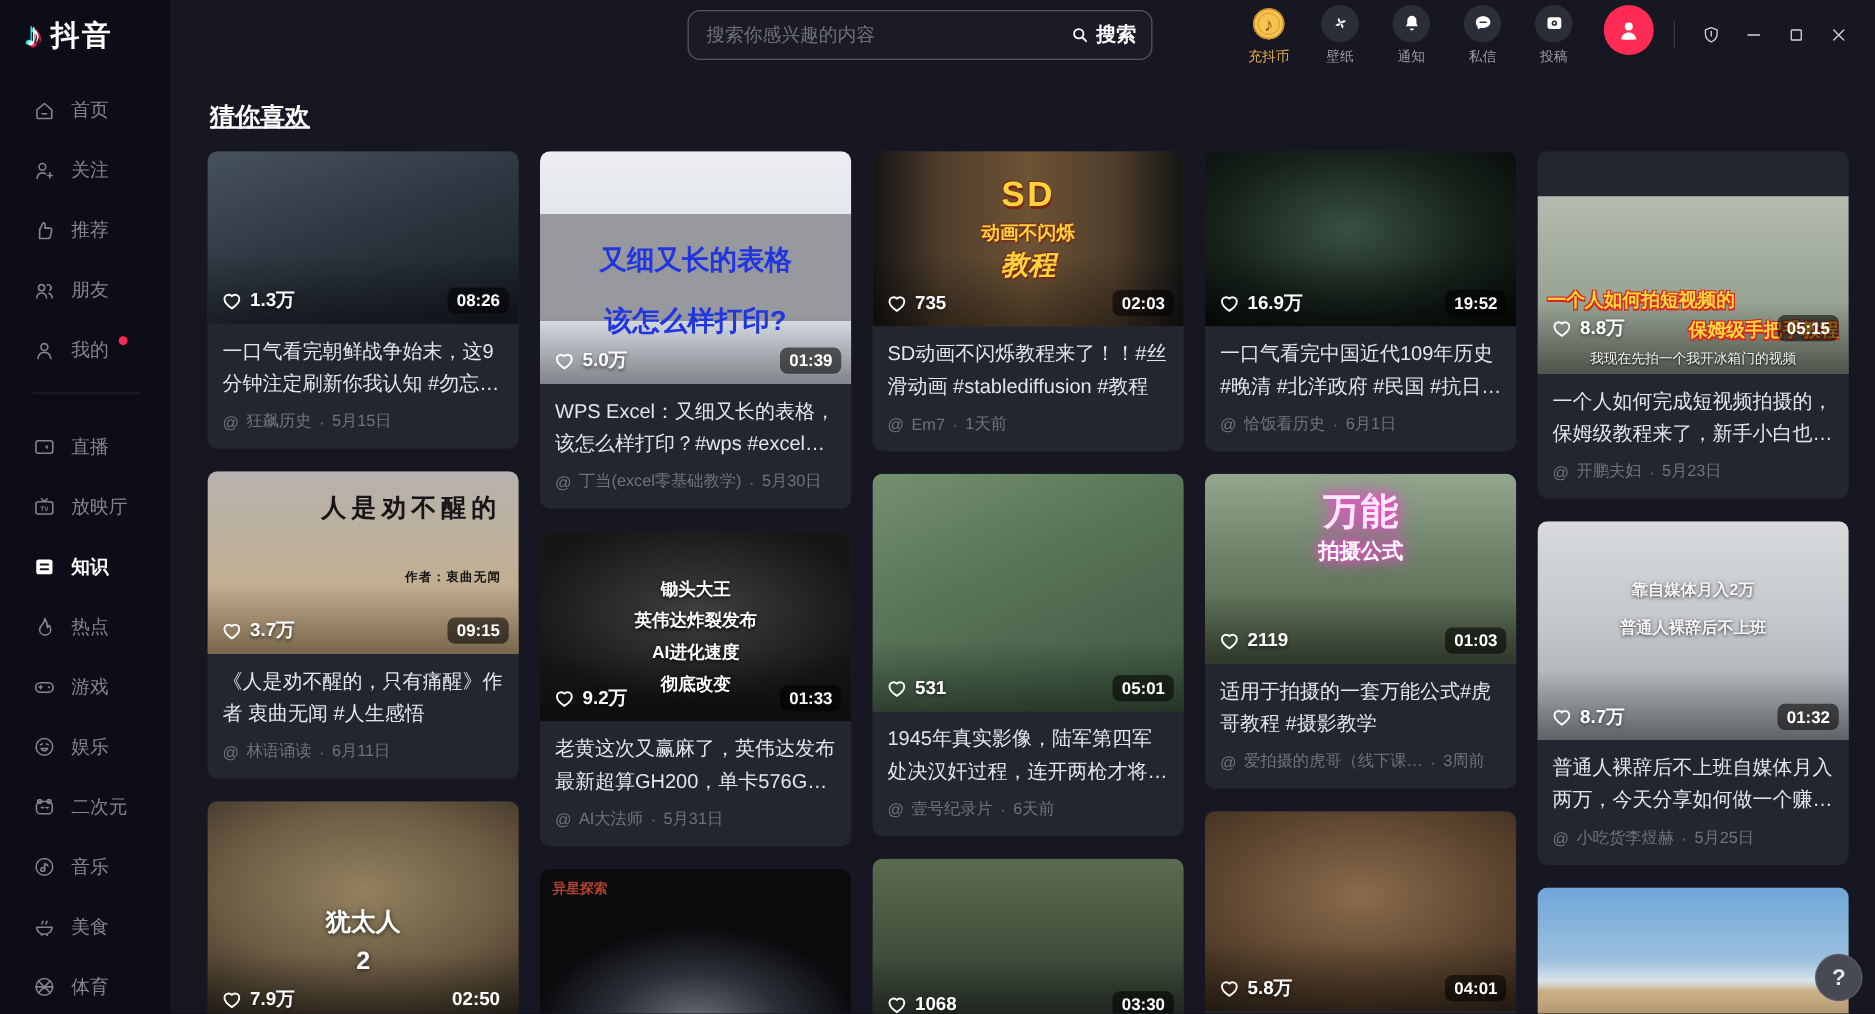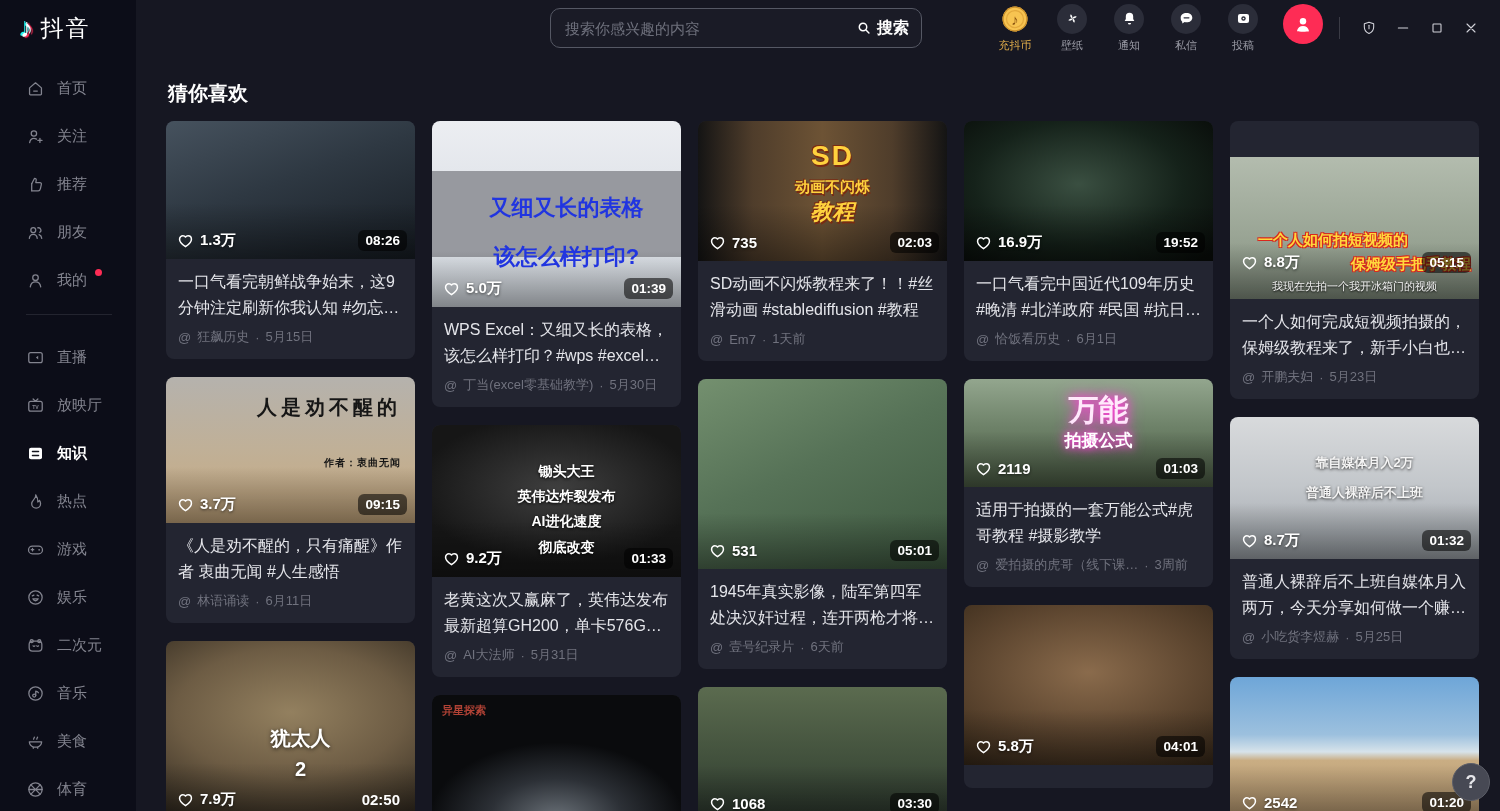--- a/index.html
+++ b/index.html
@@ -4,21 +4,21 @@
 <style>
   html,body{margin:0;padding:0;background:#000;}
   *{box-sizing:border-box;font-family:"Liberation Sans","DejaVu Sans",sans-serif;}
   .window{position:relative;width:1500px;height:811px;overflow:hidden;background:#161722;
     display:grid;grid-template-columns:136px 1fr;grid-template-rows:56px 1fr;}
   
   .sidebar{grid-row:1/3;grid-column:1;background:#0c0d18;overflow:hidden;}
   .logo{height:56px;display:flex;align-items:center;padding-left:20px;gap:7px;}
   .logo-note{font-size:27px;color:#fff;font-weight:700;
     text-shadow:-2px -1px 0 #25f4ee,2px 1px 1px #fe2c55;}
-  .logo-text{font-size:23px;font-weight:400;color:#fff;letter-spacing:2px;}
+  .logo-text{font-size:23px;font-weight:700;color:#fff;letter-spacing:2px;}
   nav{display:block;padding-top:8px;}
   .side-item{height:48px;display:flex;align-items:center;gap:12px;padding-left:26px;
     color:#83848f;font-size:15px;cursor:pointer;}
   .side-item .side-icon{width:19px;height:19px;display:flex;}
   .side-item .side-icon svg{width:19px;height:19px;}
   .side-item.active{color:#fff;font-weight:700;}
   .side-divider{height:1px;background:#23242f;margin:10px 24px 10px 26px;}
   .dot{width:7px;height:7px;border-radius:50%;background:#fe2c55;align-self:flex-start;margin:13px 0 0 -4px;}
   
   .topbar{grid-column:2;grid-row:1;position:relative;display:flex;align-items:center;background:#161722;}
@@ -43,42 +43,42 @@
   .avatar{width:40px;height:40px;border-radius:50%;background:#fe2c55;display:flex;align-items:center;
     justify-content:center;margin:0 16px 8px 20px;cursor:pointer;}
   .avatar svg{width:22px;height:22px;}
   .vdivider{width:1px;height:22px;background:#3a3b45;margin-right:14px;}
   .win-controls{display:flex;gap:4px;}
   .winbtn{width:30px;height:30px;display:flex;align-items:center;justify-content:center;
     background:none;border:none;color:#d2d3da;cursor:pointer;padding:0;}
   .winbtn svg{width:16px;height:16px;}
   
   .content{grid-column:2;grid-row:2;position:relative;overflow:hidden;padding:24px 20px 0 30px;background:#161722;}
-  .section-title{margin:0 0 14px 2px;font-size:20px;font-weight:700;color:#fff;}
+  .section-title{margin:0 0 14px 2px;font-size:20px;font-weight:700;color:#fff;text-decoration:underline;}
   .grid{display:flex;gap:17px;align-items:flex-start;}
   .gcol{width:249px;display:flex;flex-direction:column;gap:18px;}
   .card{background:#232531;border-radius:8px;overflow:hidden;cursor:pointer;}
   .thumb{position:relative;width:100%;overflow:hidden;}
   .thumb::after{content:"";position:absolute;left:0;right:0;bottom:0;height:56px;z-index:1;
     background:linear-gradient(180deg,rgba(0,0,0,0),rgba(0,0,0,.4));}
   .likerow{position:absolute;left:10px;right:8px;bottom:8px;display:flex;justify-content:space-between;
     align-items:center;z-index:3;}
   .like{display:flex;align-items:center;gap:5px;color:#fff;font-size:15px;font-weight:600;
     text-shadow:0 1px 3px rgba(0,0,0,.6);}
   .like svg{width:19px;height:19px;}
   .dur{font-size:13.5px;font-weight:600;color:#fff;background:rgba(0,0,0,.55);border-radius:6px;padding:3px 7px;}
   .dur.plain{background:transparent;font-size:15px;}
   .cbody{padding:10px 12px 13px;}
   .ctitle{color:#e4e5ea;font-size:16px;line-height:26px;font-weight:500;display:-webkit-box;
     -webkit-line-clamp:2;-webkit-box-orient:vertical;overflow:hidden;}
   .meta{margin-top:7px;color:#70727e;font-size:13px;display:flex;gap:6px;align-items:center;white-space:nowrap;}
   .meta .au{max-width:150px;overflow:hidden;text-overflow:ellipsis;}
   
   .ov{position:absolute;z-index:2;}
-  .ov span{display:block;padding-left:20px;}
+  .ov span{display:block;}
   .wm{position:absolute;top:8px;left:10px;z-index:2;color:#c2483a;font-size:11px;font-weight:700;opacity:.9;}
   .cap{position:absolute;left:6px;right:6px;bottom:5px;z-index:2;text-align:center;color:#f5f5f5;
     font-size:11px;text-shadow:0 1px 2px #000;}
   
   .s-battle{background:linear-gradient(160deg,#46525e,#2e3842 45%,#171d24);}
   .s-dune{background:linear-gradient(180deg,#b5b2ad,#c0b097 50%,#c8a97e);}
   .s-dune .ov{top:12px;right:14px;text-align:right;color:#161616;font-weight:800;font-size:20px;
     line-height:1.85;letter-spacing:4px;}
   .s-dune .note{font-size:10px;font-weight:700;letter-spacing:1px;margin-top:28px;}
   .s-jews{background:radial-gradient(115% 90% at 50% 40%,#93805f 0%,#6d5c44 40%,#221d16 85%);}
@@ -626,21 +626,21 @@
               <div class="ctitle">一口气看完中国近代109年历史 #晚清 #北洋政府 #民国 #抗日战…</div>
               <div class="meta">
                 <span>@</span>
                 <span class="au">恰饭看历史</span>
                 <span class="sep">·</span>
                 <span>6月1日</span>
               </div>
             </div>
        </div>
           <div class="card">
-         <div class="thumb s-formula" style="height:108px">
+         <div class="thumb s-formula" style="height:152px">
            <div class="ov">
                 <span class="l0">万能</span>
                 <span class="l1">拍摄公式</span>
               </div>
               <div class="likerow">
          <span class="like">
                   <span style="display:flex;width:19px;height:19px">
                     <svg viewBox="0 0 24 24" fill="none" stroke="#fff" stroke-width="1.9" stroke-linejoin="round">
                       <path d="M12 19.8C8.4 17.5 4.5 14.3 4.5 10.4 4.5 7.9 6.4 6 8.8 6c1.3 0 2.5.6 3.2 1.6C12.7 6.6 13.9 6 15.2 6c2.4 0 4.3 1.9 4.3 4.4 0 3.9-3.9 7.1-7.5 9.4z"></path>
                     </svg>
@@ -701,21 +701,21 @@
               <div class="ctitle">一个人如何完成短视频拍摄的，保姆级教程来了，新手小白也…</div>
               <div class="meta">
                 <span>@</span>
                 <span class="au">开鹏夫妇</span>
                 <span class="sep">·</span>
                 <span>5月23日</span>
               </div>
             </div>
        </div>
           <div class="card">
-         <div class="thumb s-desk" style="height:142px">
+         <div class="thumb s-desk" style="height:175px">
            <div class="ov">
                 <span class="l0">靠自媒体月入2万</span>
                 <span class="l1">普通人裸辞后不上班</span>
               </div>
               <div class="likerow">
          <span class="like">
                   <span style="display:flex;width:19px;height:19px">
                     <svg viewBox="0 0 24 24" fill="none" stroke="#fff" stroke-width="1.9" stroke-linejoin="round">
                       <path d="M12 19.8C8.4 17.5 4.5 14.3 4.5 10.4 4.5 7.9 6.4 6 8.8 6c1.3 0 2.5.6 3.2 1.6C12.7 6.6 13.9 6 15.2 6c2.4 0 4.3 1.9 4.3 4.4 0 3.9-3.9 7.1-7.5 9.4z"></path>
                     </svg>

